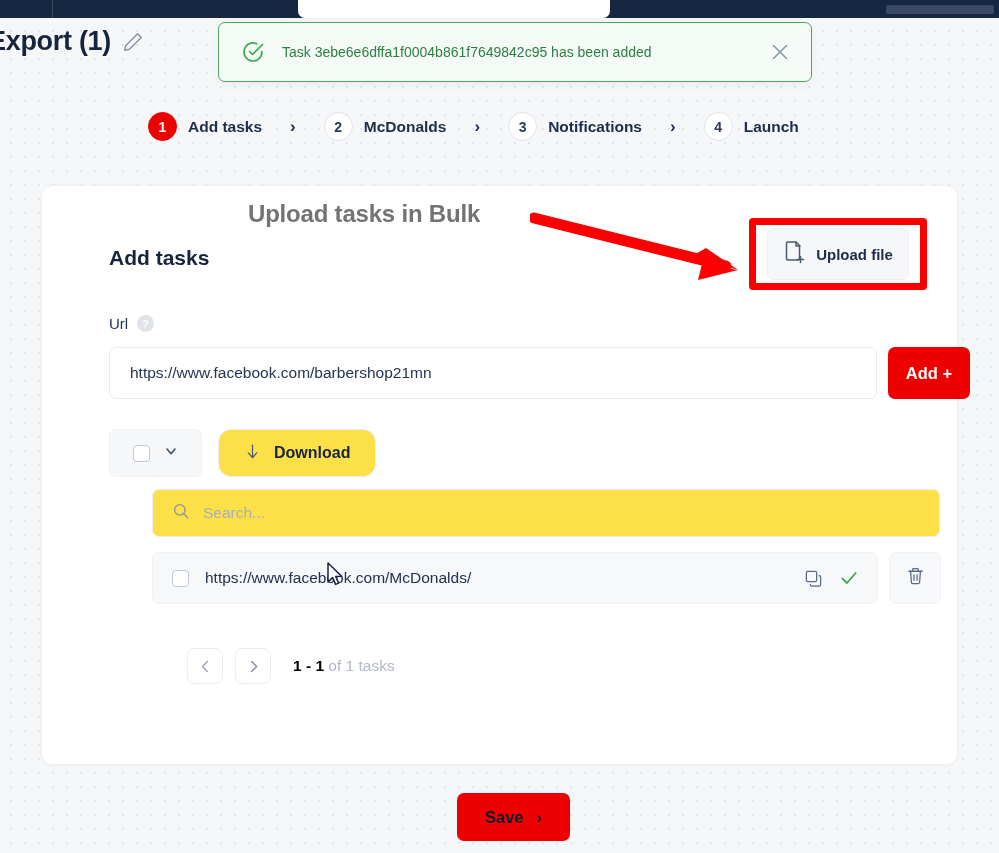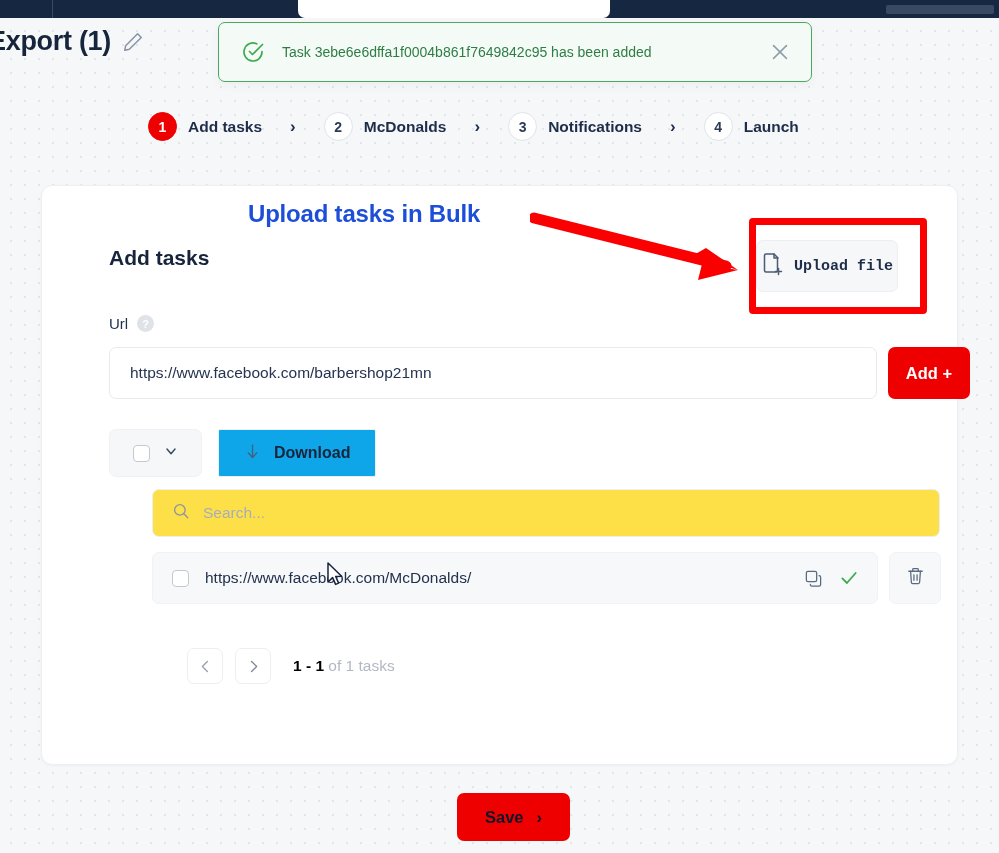--- a/index.html
+++ b/index.html
@@ -165,27 +165,27 @@
     left: 67px; top: 60px;
     font-size: 21px;
     font-weight: 700;
     color: #16243c;
   }
 
   
   .upload-wrap {
     position: absolute;
     left: 707px; top: 32px;
-    width: 178px; height: 96px;
+    width: 178px; height: 72px;
     border: 7px solid #fb0000;
     border-radius: 4px;
     background: #ffffff;
     display: flex;
     align-items: center;
-    font-family: Liberation Mono, monospace;
+    justify-content: center;
   }
   .upload-btn {
     width: 142px; height: 52px;
     background: #f6f7f9;
     border: 1px solid #eceef1;
     border-radius: 7px;
     display: flex;
     align-items: center;
     justify-content: center;
     gap: 11px;
@@ -196,21 +196,21 @@
     font-weight: 700;
     color: #1d2d4a;
   }
 
   
   .annot-text {
     position: absolute;
     left: 248px; top: 200px;
     font-size: 24px;
     font-weight: 700;
-    color: #1d4ed8;
+    color: #737373;
     letter-spacing: -.2px;
     white-space: nowrap;
     z-index: 12;
   }
   .annot-arrow {
     position: absolute;
     left: 530px; top: 212px;
     width: 230px; height: 80px;
     z-index: 12;
     pointer-events: none;
@@ -289,23 +289,23 @@
   }
   .cbox {
     width: 17px; height: 17px;
     border: 1.6px solid #c3c9d3;
     border-radius: 4px;
     background: #ffffff;
   }
   .download-btn {
     height: 48px;
     padding: 0 25px;
-    background: #0ea5e9;
+    background: #fde047;
     border: 1px solid #eceef1;
-    border-radius: 2px;
+    border-radius: 13px;
     display: flex;
     align-items: center;
     gap: 13px;
     cursor: pointer;
   }
   .download-btn .lbl {
     font-size: 16px;
     font-weight: 700;
     color: #16243c;
   }

